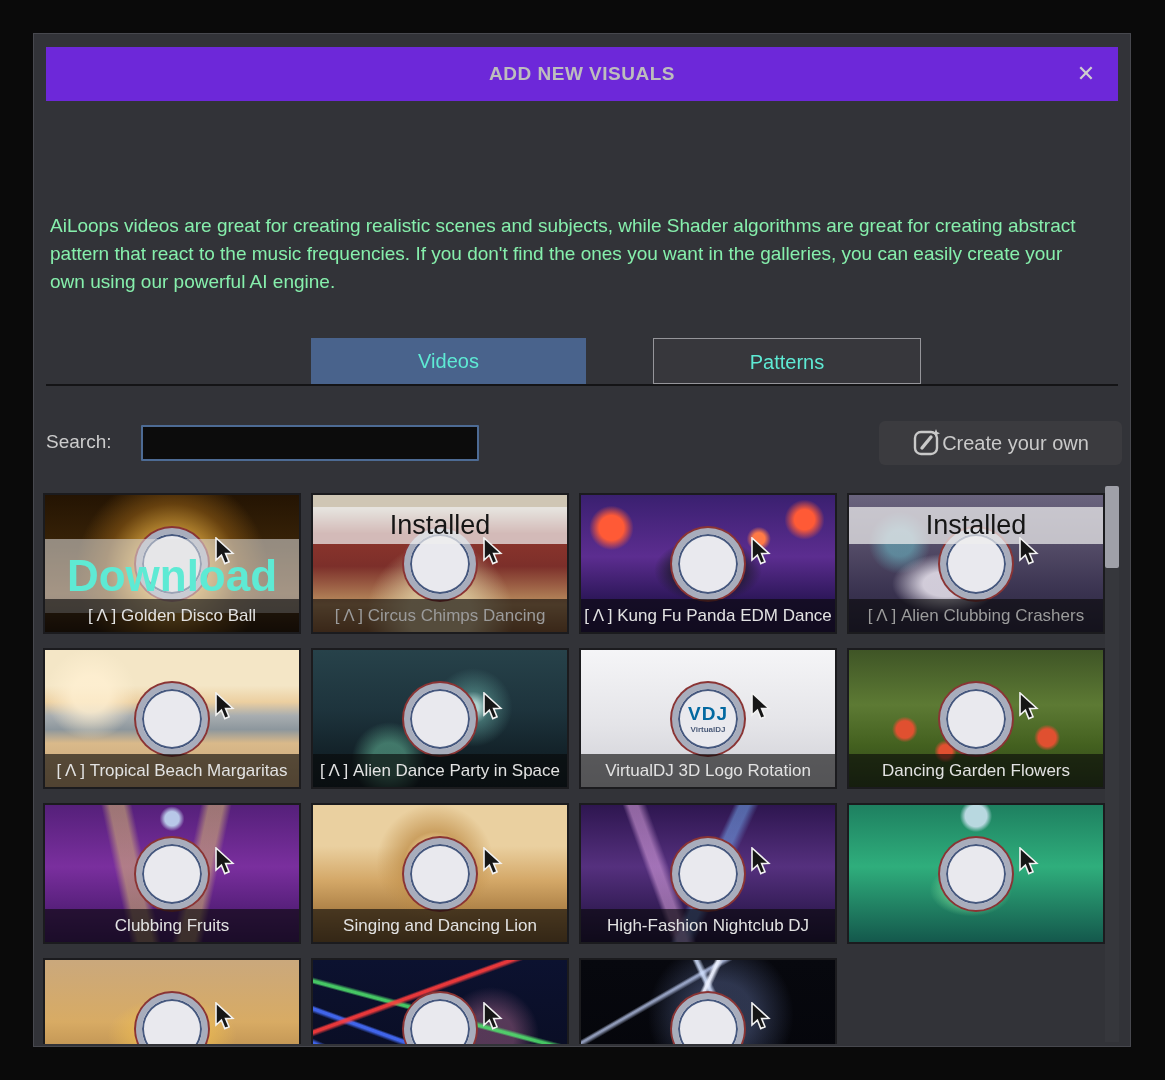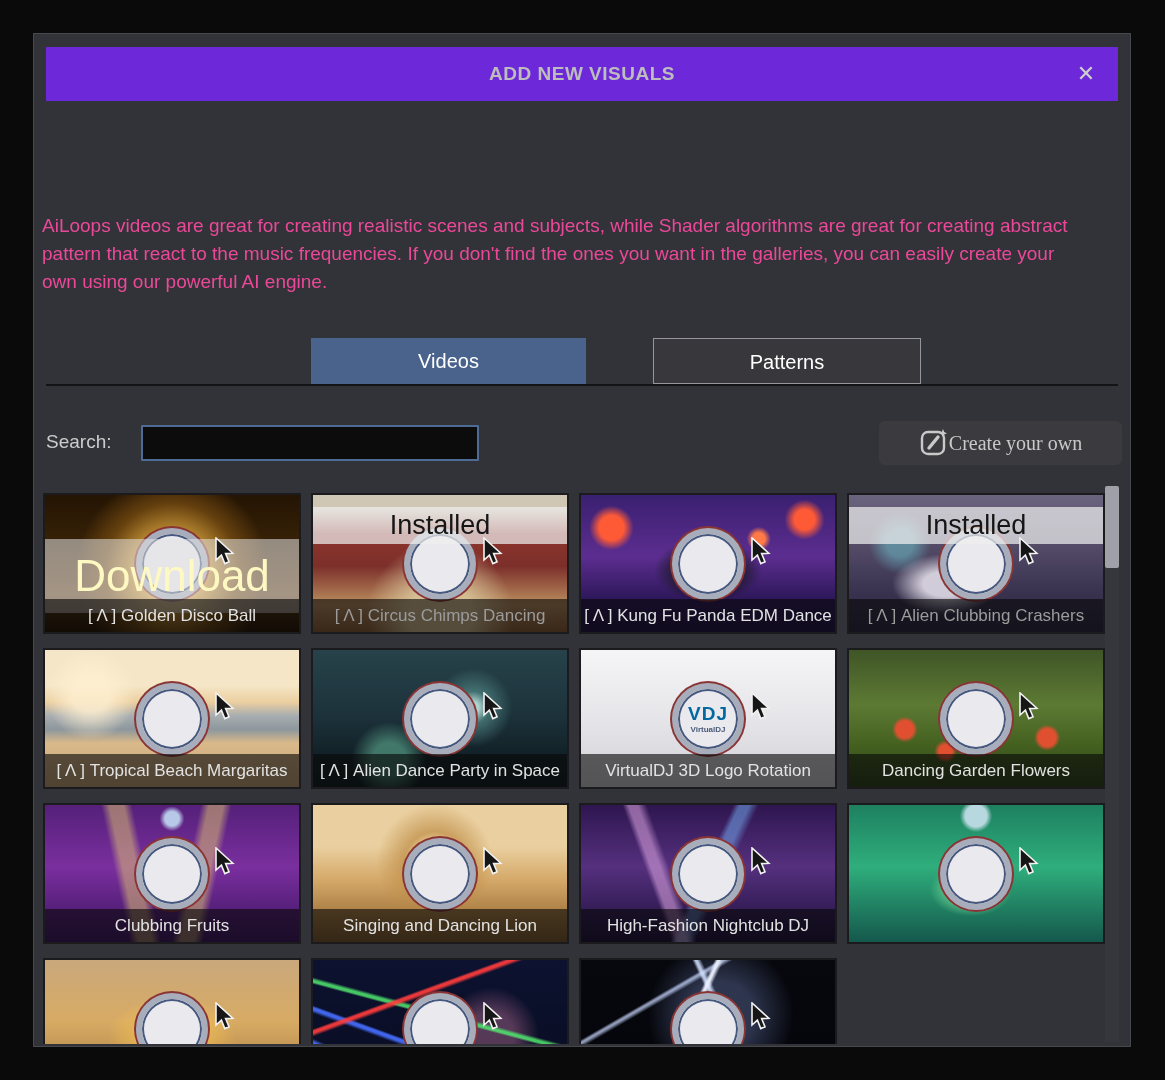--- a/index.html
+++ b/index.html
@@ -22,46 +22,46 @@
     position:absolute; right:14px; top:0; width:36px; height:54px; line-height:54px;
     text-align:center; font-size:22px; color:#cfcfcf; cursor:pointer; font-weight:400;
   }
 
   .heading {
     position:absolute; left:0; right:0; top:106px; text-align:center;
     font-size:27px; color:#c9c9c9; letter-spacing:.5px;
   }
 
   .description {
-    position:absolute; left:8px; top:178px; width:1048px;
-    font-size:19px; line-height:28px; color:#ec4899;
+    position:absolute; left:16px; top:178px; width:1048px;
+    font-size:19px; line-height:28px; color:#86efac;
   }
 
   .tabs-row { position:absolute; left:12px; right:12px; top:304px; height:48px; }
   .tab {
     position:absolute; top:0; height:46px; line-height:46px; text-align:center;
-    font-size:20px; color:#ffffff; cursor:pointer;
+    font-size:20px; color:#5eead4; cursor:pointer;
   }
   .tab.active { left:265px; width:275px; background:#49638c; }
   .tab.inactive { left:607px; width:268px; background:#37373c; border:1px solid #95959a; }
   .tabs-underline { position:absolute; left:0; right:0; bottom:0; height:2px; background:#141416; }
 
   .toolbar { position:absolute; left:0; right:0; top:387px; height:46px; }
   .search-label { position:absolute; left:12px; top:0; line-height:42px; font-size:19px; color:#cccccc; }
   .search-input {
     position:absolute; left:107px; top:4px; width:338px; height:36px;
     background:#0c0c0c; border:2px solid #4d6b94; outline:none;
     color:#e0e0e0; font-size:18px; padding:0 8px; font-family:"Liberation Sans", sans-serif;
     caret-color:#d0d0d0; border-radius:1px;
   }
   .create-btn {
     position:absolute; left:845px; top:0; width:243px; height:44px;
     background:#3b3b3f; border:none; border-radius:6px; cursor:pointer;
     display:flex; align-items:center; justify-content:center; 
-    color:#c9c9c9; font-size:20px; font-family:Liberation Serif, serif;
+    color:#c9c9c9; font-size:20px; font-family:Liberation Sans, sans-serif;
   }
   .create-btn svg { display:block; }
 
   .grid-wrap { position:absolute; left:9px; top:459px; width:1064px; height:551px; overflow:hidden; }
   .grid {
     display:grid; grid-template-columns:repeat(4, 258px);
     column-gap:10px; row-gap:14px; grid-auto-rows:141px;
   }
   .tile {
     position:relative; width:258px; height:141px;
@@ -77,21 +77,21 @@
   .tile-label.dim { color:#9b9b9b; }
 
   .overlay-top {
     position:absolute; left:0; right:0; top:0; height:37px; line-height:36px;
     background:rgba(238,238,238,.72); text-align:center;
     font-size:27px; color:#151515;margin-top:12px;
   }
   .overlay-mid {
     position:absolute; left:0; right:0; top:44px; height:74px;
     background:rgba(228,228,228,.55); text-align:center;
-    font-size:44px; line-height:74px; color:#fef9c3;
+    font-size:44px; line-height:74px; color:#5eead4;font-weight:bold;
   }
   .cursor { position:absolute; left:168px; top:42px; }
 
   .vdj-badge {
     position:absolute; left:50%; top:50%; transform:translate(-50%,-50%);
     width:72px; height:72px; border-radius:50%;
     border:6px solid #a8adbc; box-shadow:0 0 0 2px #8a3434, inset 0 0 0 2px #46587e;
     background:#e9e9ee; display:flex; flex-direction:column; align-items:center; justify-content:center;
   }
   .vdj-main { font-size:19px; font-weight:bold; color:#0369a1; letter-spacing:1px; }

